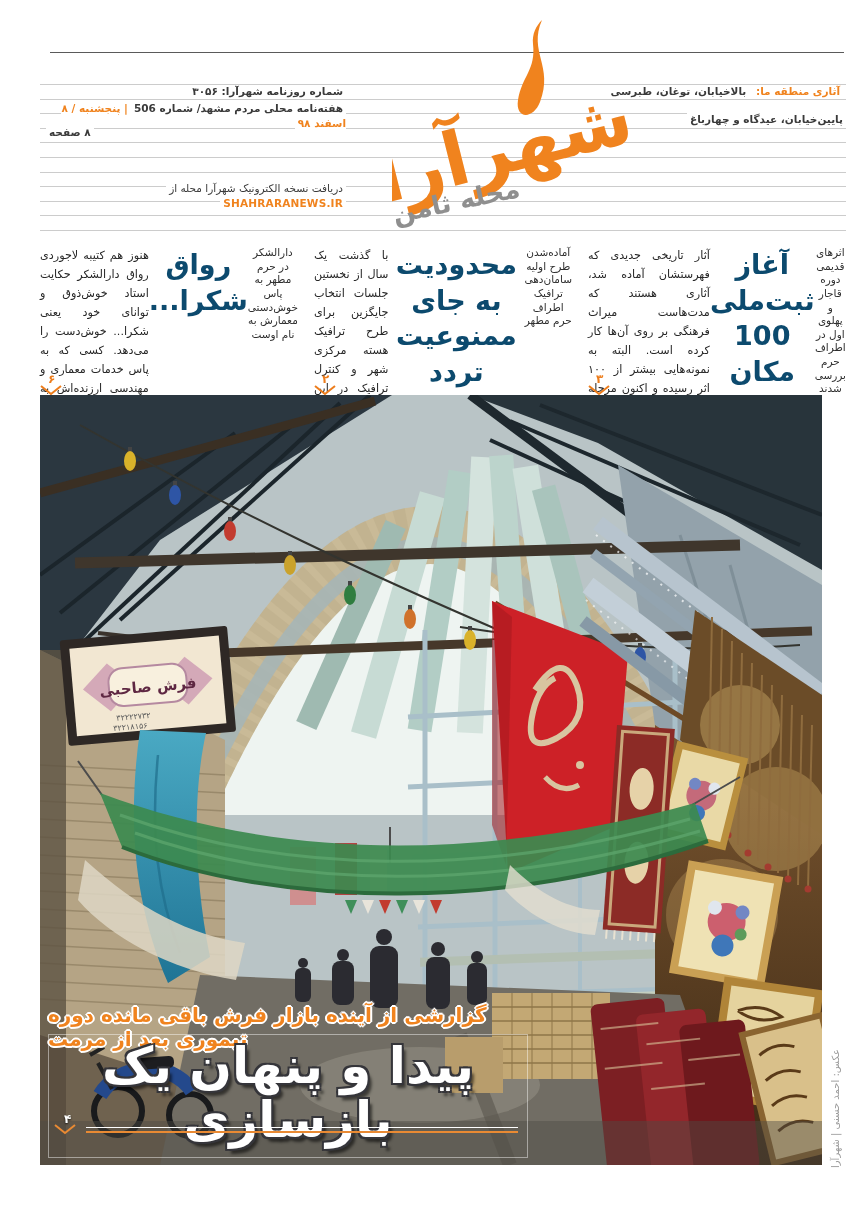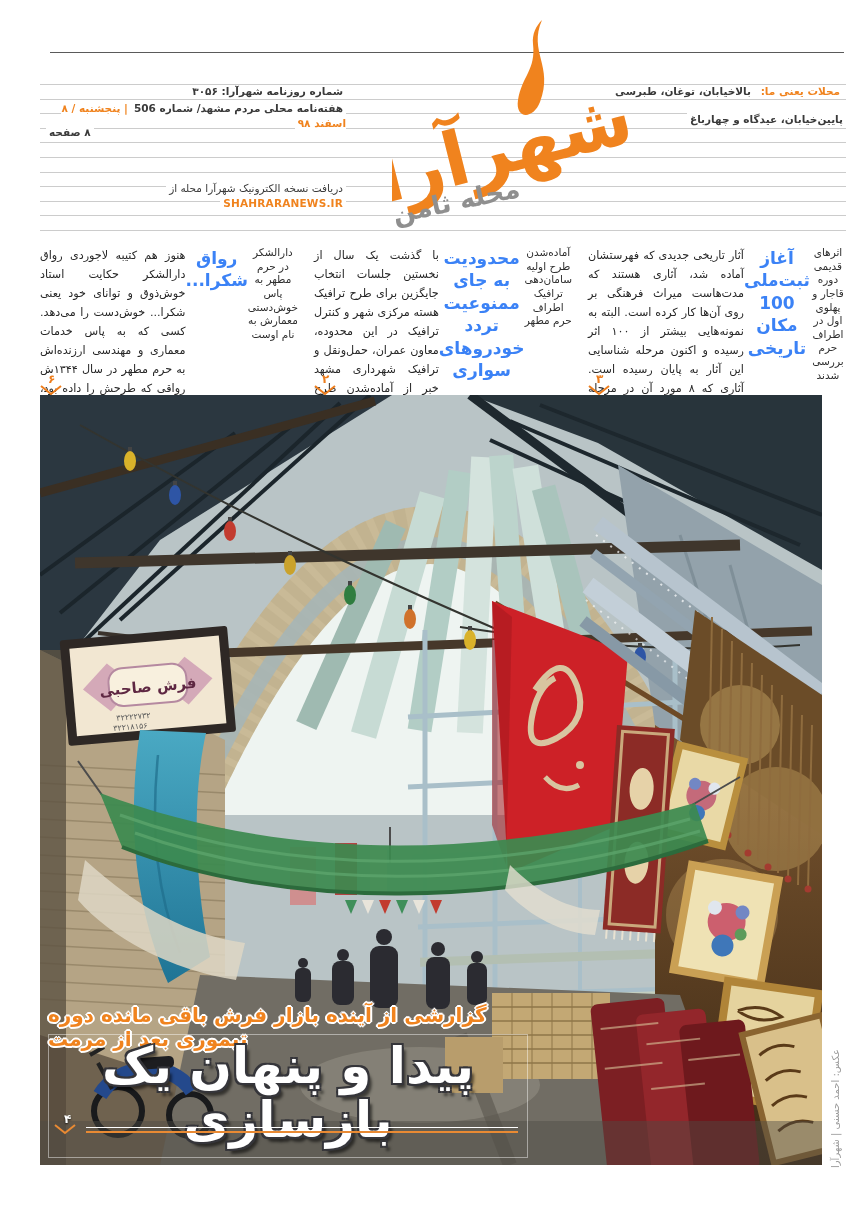--- a/index.html
+++ b/index.html
@@ -16,21 +16,21 @@
   .mh-left{left:40px;width:306px;text-align:right;}
   .mh-right{left:558px;width:288px;text-align:right;}
   .url{direction:ltr;unicode-bidi:embed;font-weight:bold;color:#F0831E;letter-spacing:.2px;}
   .logo{position:absolute;left:392px;top:14px;width:240px;height:218px;z-index:5;}
   
   .articles{position:absolute;left:40px;top:246px;width:806px;height:152px;
             display:flex;direction:rtl;gap:16px;}
   .article{flex:1;display:flex;flex-direction:row;direction:rtl;}
   .kicker{font-size:10.5px;color:#2f2f2f;text-align:center;line-height:1.3;}
   .krule{border:0;border-top:1px solid #8d8d8d;margin:5px 0 3px;}
-  .headline{font-size:17px;font-weight:bold;color:#3b82f6;text-align:center;line-height:1.32;margin:1px 0 4px;}
+  .headline{font-size:27px;font-weight:bold;color:#0c4a6e;text-align:center;line-height:1.32;margin:1px 0 4px;}
   .abody{font-size:11.2px;line-height:1.7;color:#272727;text-align:justify;}
   .pagefoot{margin-top:auto;position:relative;height:12px;direction:ltr;}
   .pf-num{position:absolute;left:8px;top:-14px;color:#ED7D1C;font-weight:bold;font-size:12px;}
   .pf-chev{position:absolute;left:0;top:-1px;}
   .pf-line{position:absolute;left:30px;right:2px;top:0;height:4px;
            border-top:1px solid #EBA163;border-bottom:1px solid #EBA163;}
   
   .photo{position:absolute;left:40px;top:395px;width:782px;height:770px;overflow:hidden;}
   .photo-kicker{position:absolute;left:48px;top:1003px;width:512px;text-align:left;z-index:6;
     font-size:20px;font-weight:bold;color:#F0831E;line-height:1.2;
@@ -66,21 +66,21 @@
   </div>
   <div class="mh-row" style="top:125px;left:46px;">
     <span class="b">۸ صفحه</span>
   </div>
   <div class="mh-row mh-left" style="top:181px">
     <span>دریافت نسخه الکترونیک شهرآرا محله از</span>
     <span class="url">SHAHRARANEWS.IR</span>
   </div>
 
   <div class="mh-row mh-right" style="top:84px">
-    <span><span class="b orange">محلات یعنی ما:</span><span class="b"> بالاخیابان، توغان، طبرسی</span></span>
+    <span><span class="b orange">آثاری منطقه ما:</span><span class="b"> بالاخیابان، توغان، طبرسی</span></span>
   </div>
   <div class="mh-row mh-right" style="top:112px">
     <span class="b">پایین‌خیابان، عیدگاه و چهارباغ</span>
   </div>
 
   <div class="logo">
     <svg width="240" height="218" viewBox="0 0 240 218">
       <path d="M150,6 C136,38 162,52 148,88 C141,106 123,105 126,86 C130,62 144,56 141,30 C140,20 144,12 150,6 Z" fill="#F0831E"></path>
       <text x="118" y="158" text-anchor="middle" font-size="74" font-weight="bold" fill="#F0831E" transform="rotate(-14 118 158)">شهرآرا</text>
       <text x="66" y="196" text-anchor="middle" font-size="26" font-weight="bold" fill="#8f8f8f" transform="rotate(-12 66 196)">محله ثامن</text>

